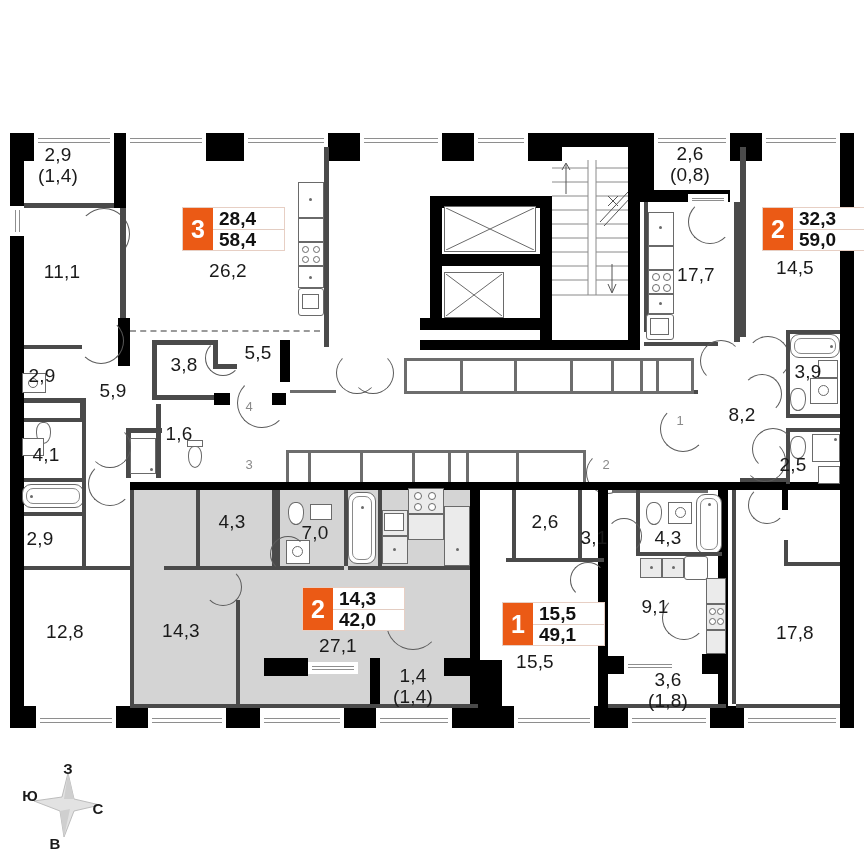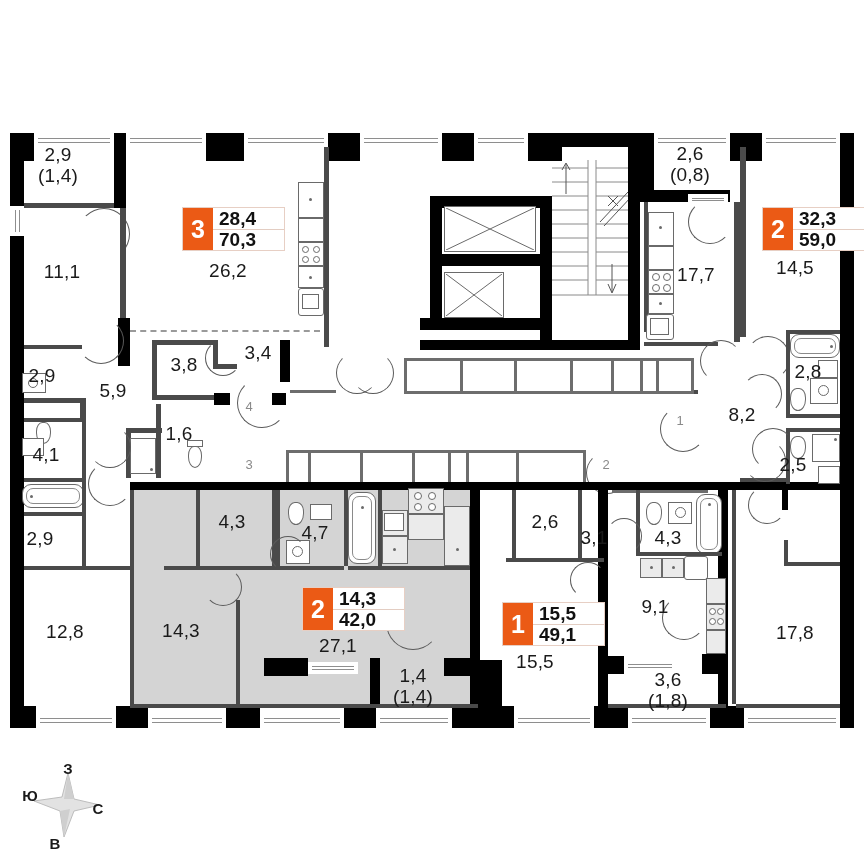--- a/index.html
+++ b/index.html
@@ -411,41 +411,41 @@
         <div>(1,4)</div>
       </div>
       <div class="lab" style="left: 62px; top: 272px;">11,1</div>
       <div class="lab" style="left: 42px; top: 376px;">2,9</div>
       <div class="lab" style="left: 113px; top: 391px;">5,9</div>
       <div class="lab" style="left: 46px; top: 455px;">4,1</div>
       <div class="lab" style="left: 40px; top: 539px;">2,9</div>
       <div class="lab" style="left: 65px; top: 632px;">12,8</div>
       <div class="lab" style="left: 228px; top: 271px;">26,2</div>
       <div class="lab" style="left: 184px; top: 365px;">3,8</div>
-      <div class="lab" style="left: 258px; top: 353px;">3,4</div>
+      <div class="lab" style="left: 258px; top: 353px;">5,5</div>
       <div class="lab" style="left: 179px; top: 434px;">1,6</div>
       <div class="lab" style="left: 232px; top: 522px;">4,3</div>
-      <div class="lab" style="left: 315px; top: 533px;">4,7</div>
+      <div class="lab" style="left: 315px; top: 533px;">7,0</div>
       <div class="lab" style="left: 181px; top: 631px;">14,3</div>
       <div class="lab" style="left: 338px; top: 646px;">27,1</div>
       <div class="lab" style="left: 413px; top: 686px;">
         <div>1,4</div>
         <div>(1,4)</div>
       </div>
       <div class="lab" style="left: 545px; top: 522px;">2,6</div>
       <div class="lab" style="left: 594px; top: 538px;">3,1</div>
       <div class="lab" style="left: 535px; top: 662px;">15,5</div>
       <div class="lab" style="left: 690px; top: 164px;">
         <div>2,6</div>
         <div>(0,8)</div>
       </div>
       <div class="lab" style="left: 696px; top: 275px;">17,7</div>
       <div class="lab" style="left: 742px; top: 415px;">8,2</div>
       <div class="lab" style="left: 795px; top: 268px;">14,5</div>
-      <div class="lab" style="left: 808px; top: 372px;">2,8</div>
+      <div class="lab" style="left: 808px; top: 372px;">3,9</div>
       <div class="lab" style="left: 793px; top: 465px;">2,5</div>
       <div class="lab" style="left: 668px; top: 538px;">4,3</div>
       <div class="lab" style="left: 655px; top: 607px;">9,1</div>
       <div class="lab" style="left: 668px; top: 690px;">
         <div>3,6</div>
         <div>(1,8)</div>
       </div>
       <div class="lab" style="left: 795px; top: 633px;">17,8</div>
     </div>
   <div id="enums">
@@ -453,21 +453,21 @@
       <div class="num" style="left: 249px; top: 464px;">3</div>
       <div class="num" style="left: 606px; top: 464px;">2</div>
       <div class="num" style="left: 680px; top: 420px;">1</div>
     </div>
   <div id="badges">
       <div class="badge" style="left: 183px; top: 208px;">
         <div class="k">3</div>
         <div class="v">
           <b>28,4</b>
           <div class="ln"></div>
-          <b>70,3</b>
+          <b>58,4</b>
         </div>
       </div>
       <div class="badge" style="left: 763px; top: 208px;">
         <div class="k">2</div>
         <div class="v">
           <b>32,3</b>
           <div class="ln"></div>
           <b>59,0</b>
         </div>
       </div>

